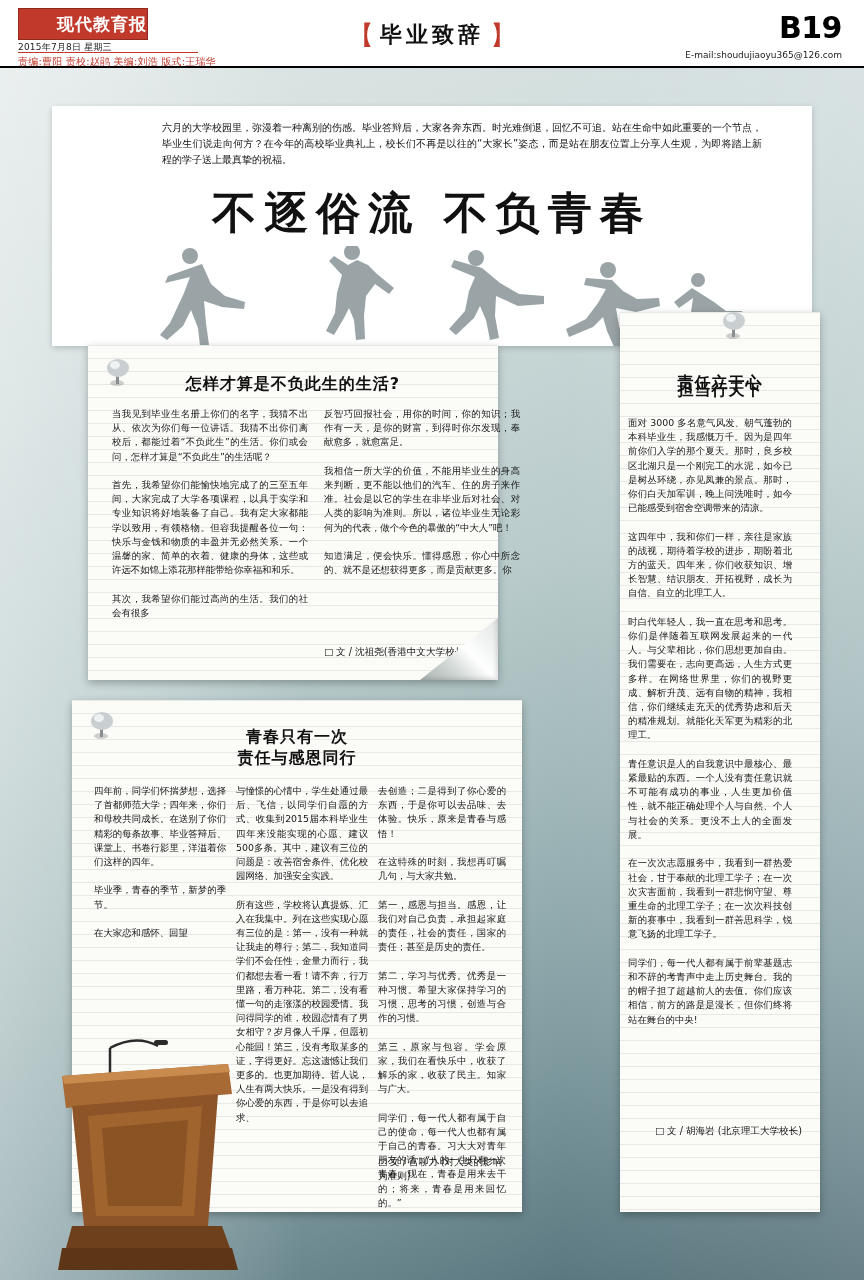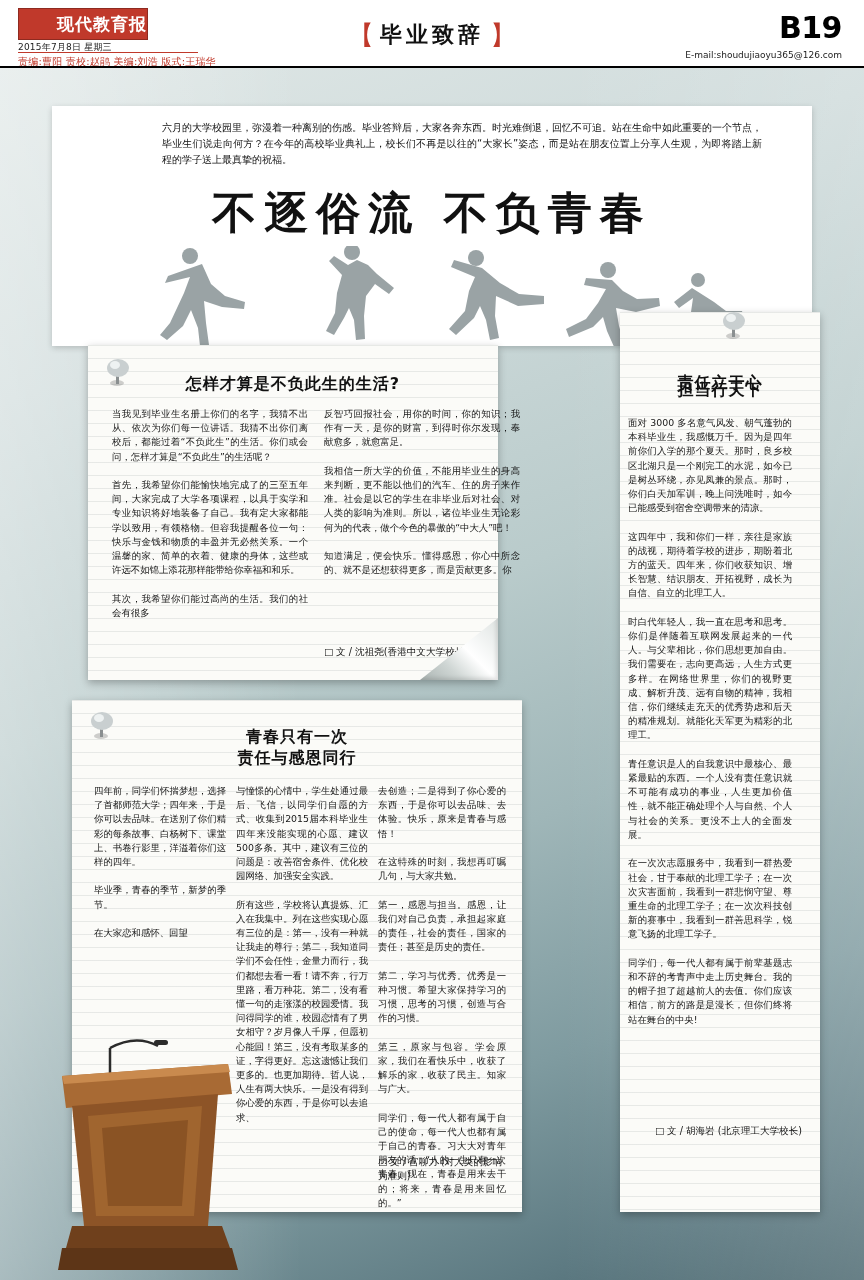--- a/index.html
+++ b/index.html
@@ -222,21 +222,21 @@
     <div class="lines"></div>
     <svg class="pin" style="left:14px;top:10px;" viewBox="0 0 34 34">
       <ellipse cx="15" cy="26" rx="7" ry="3" fill="rgba(0,0,0,.18)"></ellipse>
       <rect x="14" y="14" width="3" height="13" fill="#8a8f90"></rect>
       <ellipse cx="16" cy="11" rx="11" ry="9" fill="#c9cfd0"></ellipse>
       <ellipse cx="13" cy="8" rx="5" ry="4" fill="#eef2f2"></ellipse>
     </svg>
     <div class="card-title" style="top:26px;">青春只有一次</div>
     <div class="card-title" style="top:47px;">责任与感恩同行</div>
 
-    <div class="col" style="left:22px;top:84px;width:132px;height:110px;">四年前，同学们怀揣梦想，选择了首都师范大学；四年来，于是你可以去品味。在送别了你们精彩的每条故事、白杨树下、课堂上、书卷行影里，洋溢着你们这样的四年。
+    <div class="col" style="left:22px;top:84px;width:132px;height:110px;">四年前，同学们怀揣梦想，选择了首都师范大学；四年来，你们和母校共同成长。在送别了你们精彩的每条故事、毕业答辩后、课堂上、书卷行影里，洋溢着你们这样的四年。
 
 毕业季，青春的季节，新梦的季节。
 
 在大家恋和感怀、回望</div>
     <div class="col" style="left:164px;top:84px;width:132px;height:400px;">与憧憬的心情中，学生处通过最后、飞信，以同学们自愿的方式、收集到2015届本科毕业生四年来没能实现的心愿、建议500多条。其中，建议有三位的问题是：改善宿舍条件、优化校园网络、加强安全实践。
 
 所有这些，学校将认真提炼、汇入在我集中。列在这些实现心愿有三位的是：第一，没有一种就让我走的尊行；第二，我知道同学们不会任性，金量力而行，我们都想去看一看！请不奔，行万里路，看万种花。第二，没有看懂一句的走涨漾的校园爱情。我问得同学的谁，校园恋情有了男女相守？岁月像人千厚，但愿初心能回！第三，没有考取某多的证，字得更好。忘这遗憾让我们更多的。也更加期待。哲人说，人生有两大快乐。一是没有得到你心爱的东西，于是你可以去追求、</div>
     <div class="col" style="left:306px;top:84px;width:128px;height:330px;">去创造；二是得到了你心爱的东西，于是你可以去品味、去体验。快乐，原来是青春与感悟！
 
 在这特殊的时刻，我想再叮嘱几句，与大家共勉。

